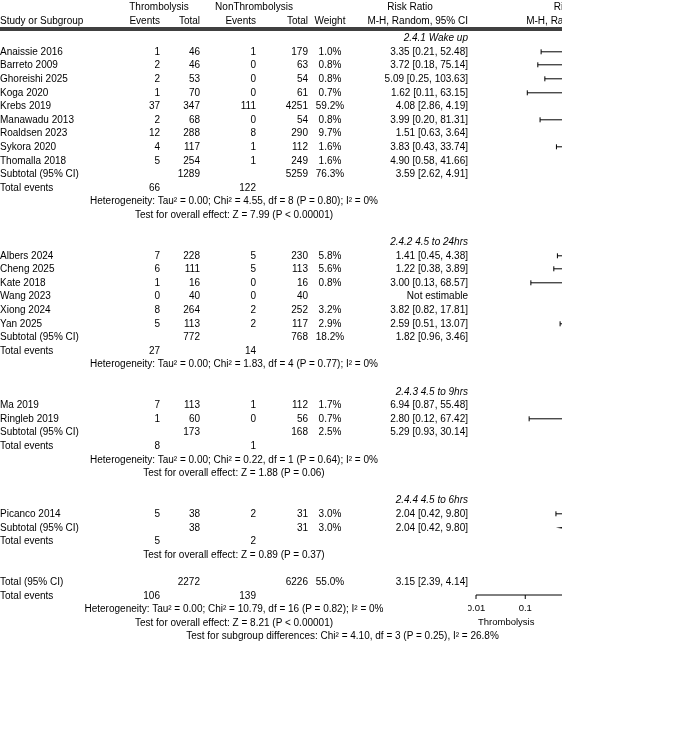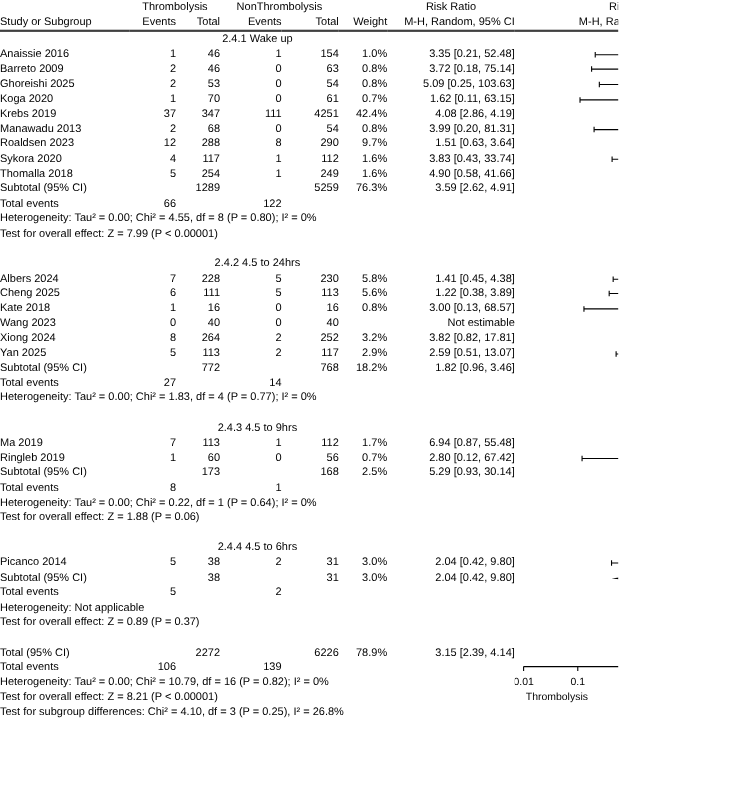--- a/index.html
+++ b/index.html
@@ -27,32 +27,32 @@
     font-weight: normal;
     font-size: 10px;
     line-height: 13.6px;
     white-space: nowrap;
   }
   .c-study { width: 118px; text-align: left; padding-left: 2px; }
   .c-te    { width: 42px;  text-align: right; }
   .c-tt    { width: 40px;  text-align: right; }
   .c-ne    { width: 56px;  text-align: right; }
   .c-nt    { width: 52px;  text-align: right; }
-  .c-w     { width: 44px;  text-align: right; }
+  .c-w     { width: 44px;  text-align: center; }
   .c-rr    { width: 116px; text-align: right; padding-right: 6px; }
   .c-plot  { width: 217px; }
 
   .hdr-grp { text-align: center; font-weight: bold; }
   .hdr-row td { font-weight: bold; }
   .bold { font-weight: bold; margin-top: 44px; }
   .hdr-underline {
-    border-bottom: 2px solid #404040;
+    border-bottom: 4px solid #404040;
   }
-  .subhdr { font-weight: bold; text-align: center; padding-left: 2px; }
-  .note { text-align: left; padding-left: 2px; white-space: nowrap; }
+  .subhdr { font-weight: bold; text-align: right; padding-left: 2px; font-style: italic; }
+  .note { text-align: center; padding-left: 2px; white-space: nowrap; }
   .spacer td { height: 9px; }
 
   
   td.plotcell { position: relative; padding: 0; height: 13.6px; }
   td.plotcell svg { display: block; }
   .axis-labels { font-size: 9.5px; }
 </style>
 </head>
 <body>
 
@@ -93,21 +93,21 @@
             <svg width="217" height="13.6">
               <line x1="106.5" y1="0" x2="106.5" y2="13.6" stroke="#000" stroke-width="1"></line>
             </svg>
           </td>
   </tr>
         <tr>
       <td class="c-study">Anaissie 2016</td>
       <td class="c-te">1</td>
       <td class="c-tt">46</td>
       <td class="c-ne">1</td>
-      <td class="c-nt">154</td>
+      <td class="c-nt">179</td>
       <td class="c-w">1.0%</td>
       <td class="c-rr">3.35 [0.21, 52.48]</td>
       <td class="plotcell">
             <svg width="217" height="13.6">
               <line x1="106.5" y1="0" x2="106.5" y2="13.6" stroke="#000" stroke-width="1"></line>
               <line x1="73.11930026564552" y1="6.8" x2="191.2096959486045" y2="6.8" stroke="#000" stroke-width="1"></line>
               <line x1="73.11930026564552" y1="4.3" x2="73.11930026564552" y2="9.3" stroke="#000" stroke-width="1"></line>
               <line x1="191.2096959486045" y1="4.3" x2="191.2096959486045" y2="9.3" stroke="#000" stroke-width="1"></line>
               <rect x="130.48345674656463" y="4.925" width="3.75" height="3.75" fill="#123e96"></rect>
             </svg>
@@ -166,21 +166,21 @@
               <rect x="125.32025908224038" y="5.018920484742907" width="3.562159030514187" height="3.562159030514187" fill="#123e96"></rect>
             </svg>
           </td>
     </tr>
         <tr>
       <td class="c-study">Krebs 2019</td>
       <td class="c-te">37</td>
       <td class="c-tt">347</td>
       <td class="c-ne">111</td>
       <td class="c-nt">4251</td>
-      <td class="c-w">42.4%</td>
+      <td class="c-w">59.2%</td>
       <td class="c-rr">4.08 [2.86, 4.19]</td>
       <td class="plotcell">
             <svg width="217" height="13.6">
               <line x1="106.5" y1="0" x2="106.5" y2="13.6" stroke="#000" stroke-width="1"></line>
               <line x1="128.97602713160538" y1="6.8" x2="144.20917632188144" y2="6.8" stroke="#000" stroke-width="1"></line>
               <line x1="128.97602713160538" y1="4.3" x2="128.97602713160538" y2="9.3" stroke="#000" stroke-width="1"></line>
               <line x1="144.20917632188144" y1="4.3" x2="144.20917632188144" y2="9.3" stroke="#000" stroke-width="1"></line>
               <rect x="131.0750130321766" y="1.2999999999999998" width="11" height="11" fill="#123e96"></rect>
             </svg>
           </td>
@@ -613,28 +613,20 @@
     <td class="c-nt"></td>
     <td class="c-w"></td>
     <td class="c-rr"></td>
     <td class="plotcell">
             <svg width="217" height="13.6">
               <line x1="106.5" y1="0" x2="106.5" y2="13.6" stroke="#000" stroke-width="1"></line>
             </svg>
           </td>
   </tr>
         <tr>
-    <td class="note" colspan="7">Heterogeneity: Not applicable</td>
-    <td class="plotcell">
-            <svg width="217" height="13.6">
-              <line x1="106.5" y1="0" x2="106.5" y2="13.6" stroke="#000" stroke-width="1"></line>
-            </svg>
-          </td>
-  </tr>
-        <tr>
     <td class="note" colspan="7">Test for overall effect: Z = 0.89 (P = 0.37)</td>
     <td class="plotcell">
             <svg width="217" height="13.6">
               <line x1="106.5" y1="0" x2="106.5" y2="13.6" stroke="#000" stroke-width="1"></line>
             </svg>
           </td>
   </tr>
         <tr class="spacer">
     <td colspan="7"></td>
     <td class="plotcell">
@@ -642,21 +634,21 @@
               <line x1="106.5" y1="0" x2="106.5" y2="9" stroke="#000" stroke-width="1"></line>
             </svg>
           </td>
   </tr>
         <tr class="bold">
   <td class="c-study">Total (95% CI)</td>
   <td class="c-te"></td>
   <td class="c-tt">2272</td>
   <td class="c-ne"></td>
   <td class="c-nt">6226</td>
-  <td class="c-w">78.9%</td>
+  <td class="c-w">55.0%</td>
   <td class="c-rr">3.15 [2.39, 4.14]</td>
   <td class="plotcell">
             <svg width="217" height="13.6">
               <line x1="106.5" y1="0" x2="106.5" y2="13.6" stroke="#000" stroke-width="1"></line>
               <polygon points="125.13609662169577,6.8 131.04179477413783,2.2 136.8872668002043,6.8 131.04179477413783,11.399999999999999" fill="#000"></polygon>
             </svg>
           </td>
 </tr>
         <tr>
   <td class="c-study">Total events</td>

